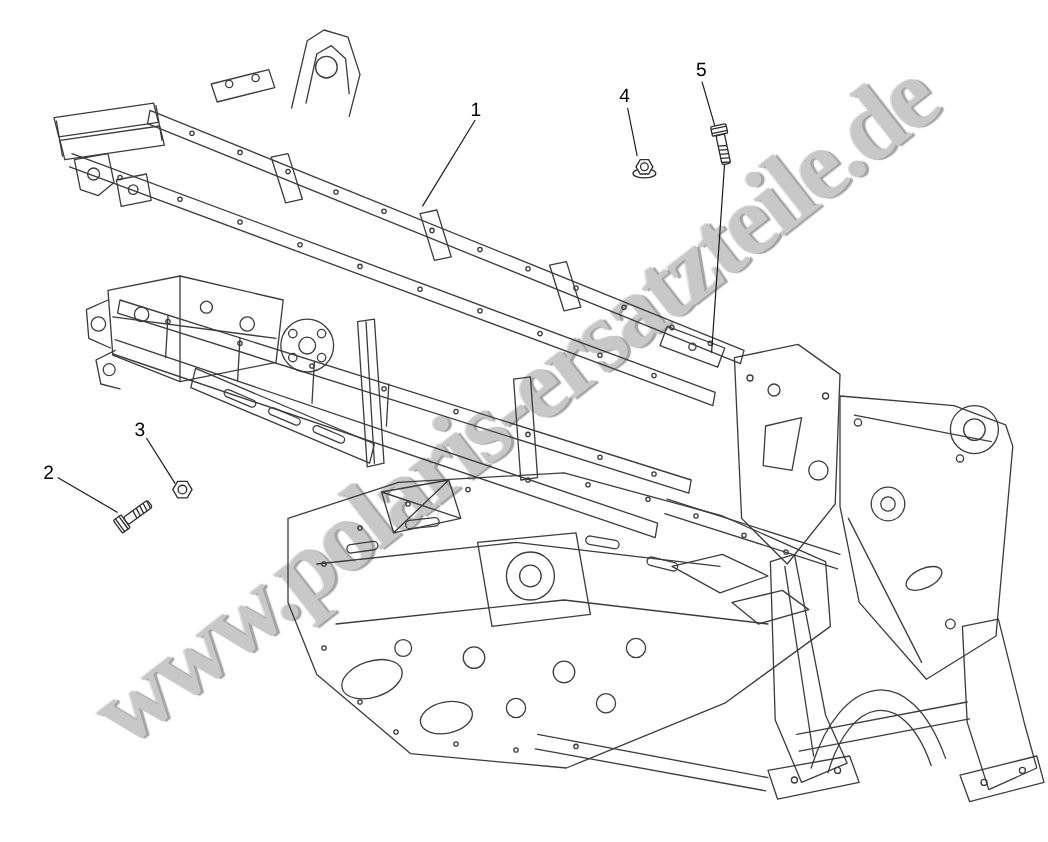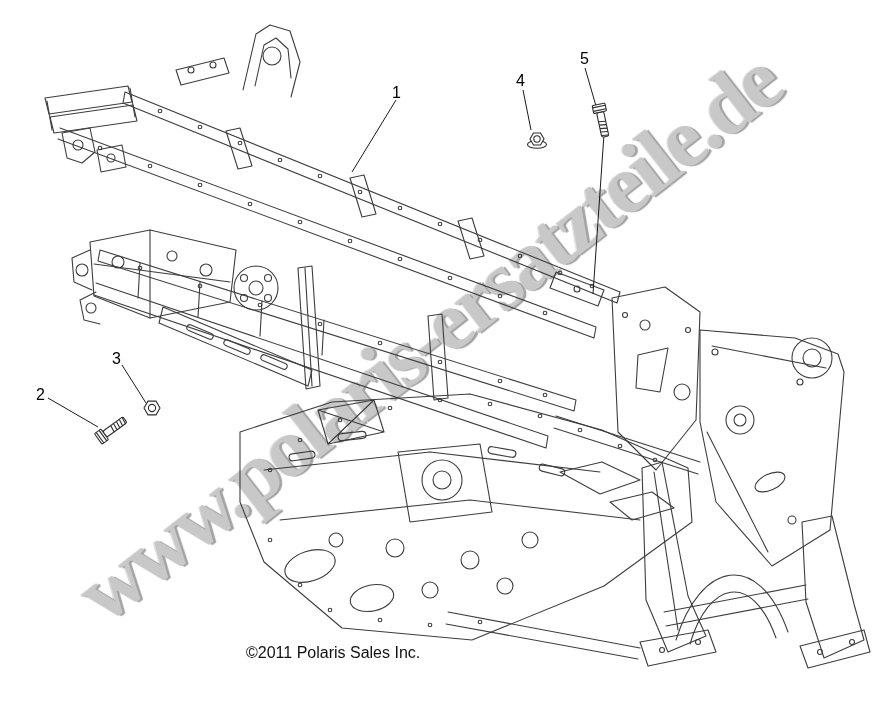--- a/index.html
+++ b/index.html
@@ -238,15 +238,14 @@
       <use href="#bolt" transform="translate(602,121) rotate(78)"></use>
     </g>
   </svg>
 
   <div class="callout" style="left:392px; top:84px;">1</div>
   <div class="callout" style="left:36px;  top:386px;">2</div>
   <div class="callout" style="left:112px; top:350px;">3</div>
   <div class="callout" style="left:516px; top:72px;">4</div>
   <div class="callout" style="left:580px; top:50px;">5</div>
 
-  <div class="copyright">©2011 Polaris Sales Inc.</div>
 
 </div>
 
 </body></html>

